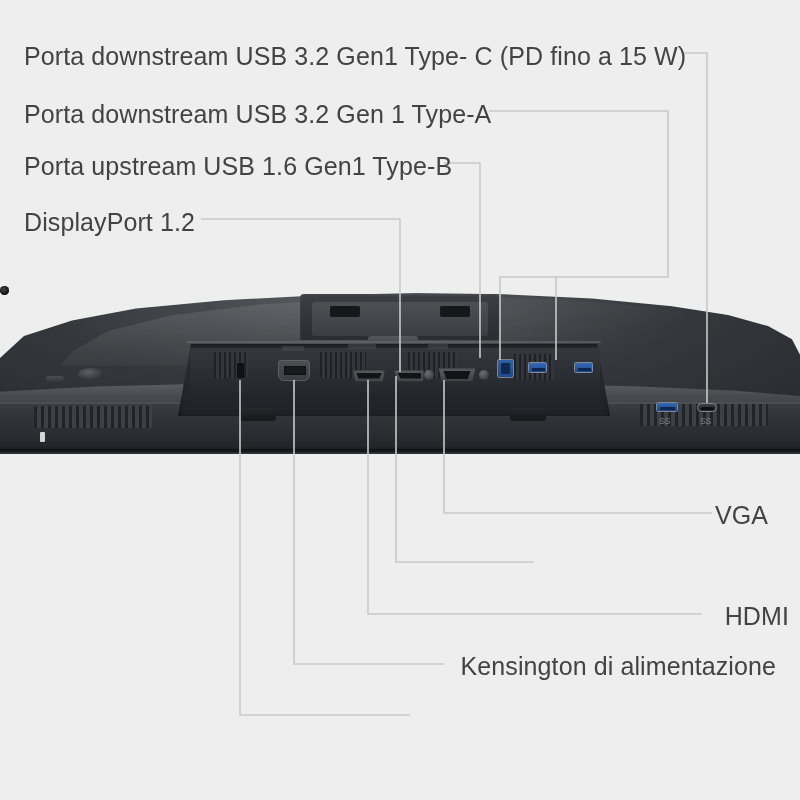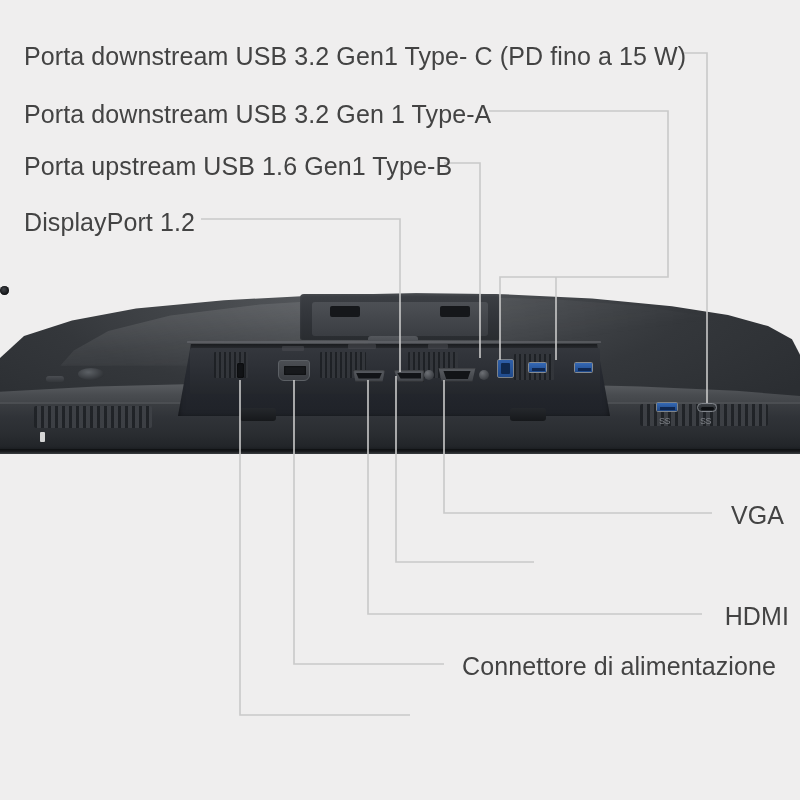--- a/index.html
+++ b/index.html
@@ -448,22 +448,22 @@
   </svg>
 
   <div class="label" style="left:24px; top:42px;">Porta downstream USB 3.2 Gen1 Type- C (PD fino a 15 W)</div>
 
   <div class="label" style="left:24px; top:100px;">Porta downstream USB 3.2 Gen 1 Type-A</div>
 
   <div class="label" style="left:24px; top:152px;">Porta upstream USB 1.6 Gen1 Type-B</div>
 
   <div class="label" style="left:24px; top:208px;">DisplayPort 1.2</div>
 
-  <div class="label right" style="right:16px; top:501px;margin-left:12px;">VGA</div>
+  <div class="label right" style="right:32px; top:501px;margin-left:12px;">VGA</div>
 
 
   <div class="label right" style="right:11px; top:602px;">HDMI</div>
 
-  <div class="label right" style="right:24px; top:652px;">Connettore di alimentazione</div>
+  <div class="label right" style="right:24px; top:652px;">Kensington di alimentazione</div>
 
 
 
 </div>
 
 </body></html>

